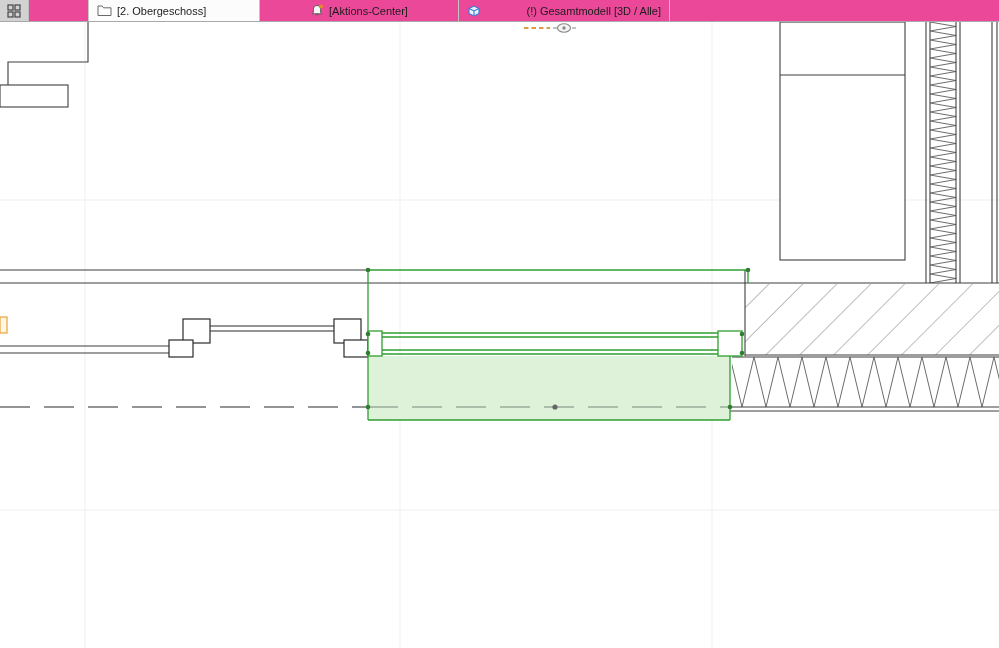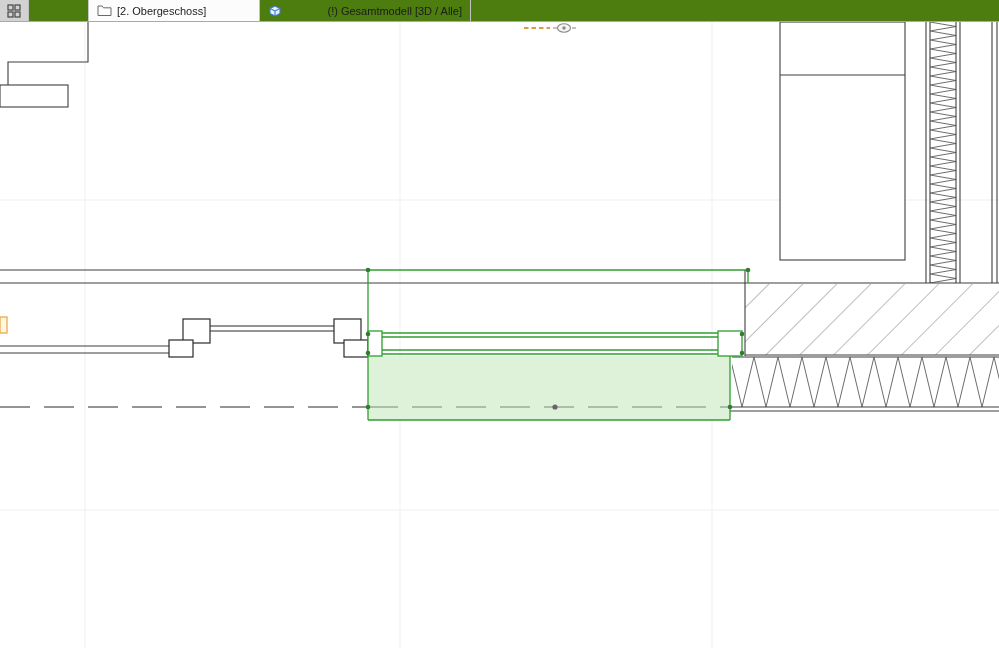--- a/index.html
+++ b/index.html
@@ -3,21 +3,21 @@
 <meta charset="utf-8">
 <style>
   html,body { margin:0; padding:0; }
   body {
     width:999px; height:648px; position:relative; overflow:hidden;
     background:#ffffff; font-family:"Liberation Sans", sans-serif;
   }
   
   .tabbar {
     position:absolute; top:0; left:0; width:999px; height:21px;
-    background:#4d7c0f; border-bottom:1px solid #a9a9a9;
+    background:#ec4899; border-bottom:1px solid #a9a9a9;
     display:flex; align-items:stretch; z-index:10; font-size:11px; color:#1c1c1c;
   }
   .tab-overview {
     width:28px; display:flex; align-items:center; justify-content:center;
     border-right:1px solid #c0c0c0; background:#d2d2d2; cursor:pointer;
   }
   .tabbar-spacer { width:59px; border-right:1px solid #c9c9c9; }
   .tab {
     display:flex; align-items:center; gap:5px; white-space:nowrap;
     border-right:1px solid #c3c3c3; cursor:pointer; padding:0 8px;
@@ -168,20 +168,30 @@
 
   <div class="tab active">
     <span class="tab-icon">
       <svg width="15" height="13" viewBox="0 0 15 13">
         <path d="M1 11.5 V2 h4.2 l1.3 1.8 H14 v7.7 z" fill="#fdfdfd" stroke="#6a6a6a" stroke-width="1"></path>
       </svg>
     </span>
     <span class="tab-label">[2. Obergeschoss]</span>
   </div>
 
+  <div class="tab t2">
+    <span class="tab-icon">
+      <svg width="14" height="13" viewBox="0 0 14 13">
+        <path d="M7 1.5 C4.8 1.5 3.4 3.2 3.4 5.5 L3.4 8.2 L2.2 9.8 L11.8 9.8 L10.6 8.2 L10.6 5.5 C10.6 3.2 9.2 1.5 7 1.5 Z" fill="#f5f5f5" stroke="#5a5a5a" stroke-width="1"></path>
+        <path d="M5.8 10.2 a1.3 1.3 0 0 0 2.4 0" fill="none" stroke="#5a5a5a" stroke-width="1"></path>
+        <circle cx="11.2" cy="2.6" r="2" fill="#e8862d"></circle>
+      </svg>
+    </span>
+    <span class="tab-label">[Aktions-Center]</span>
+  </div>
 
   <div class="tab t3">
     <span class="tab-icon">
       <svg width="14" height="14" viewBox="0 0 14 14">
         <path d="M2 4.5 L7 2 L12 4.5 L12 9.5 L7 12 L2 9.5 Z" fill="#e8f0fb" stroke="#3a7bd5" stroke-width="1.1"></path>
         <path d="M2 4.5 L7 7 L12 4.5 M7 7 L7 12" fill="none" stroke="#3a7bd5" stroke-width="1.1"></path>
       </svg>
     </span>
     <span class="tab-label">(!) Gesamtmodell [3D / Alle]</span>
   </div>

